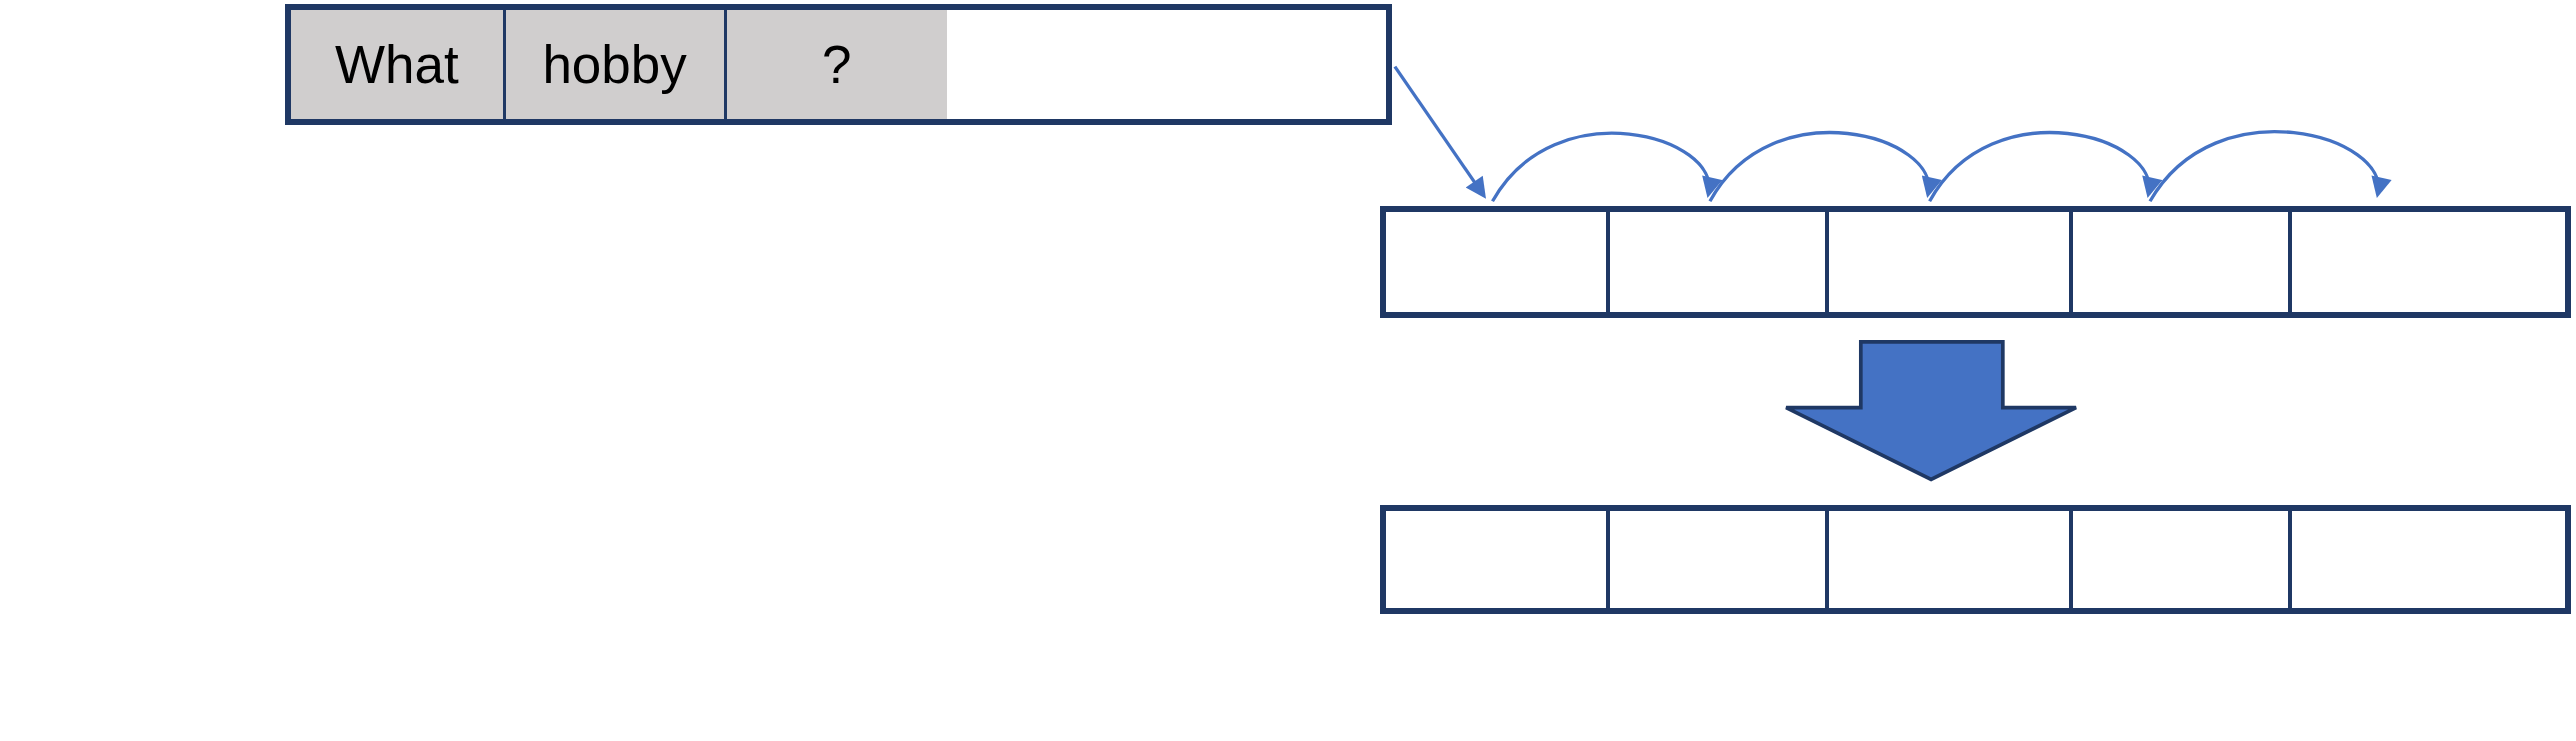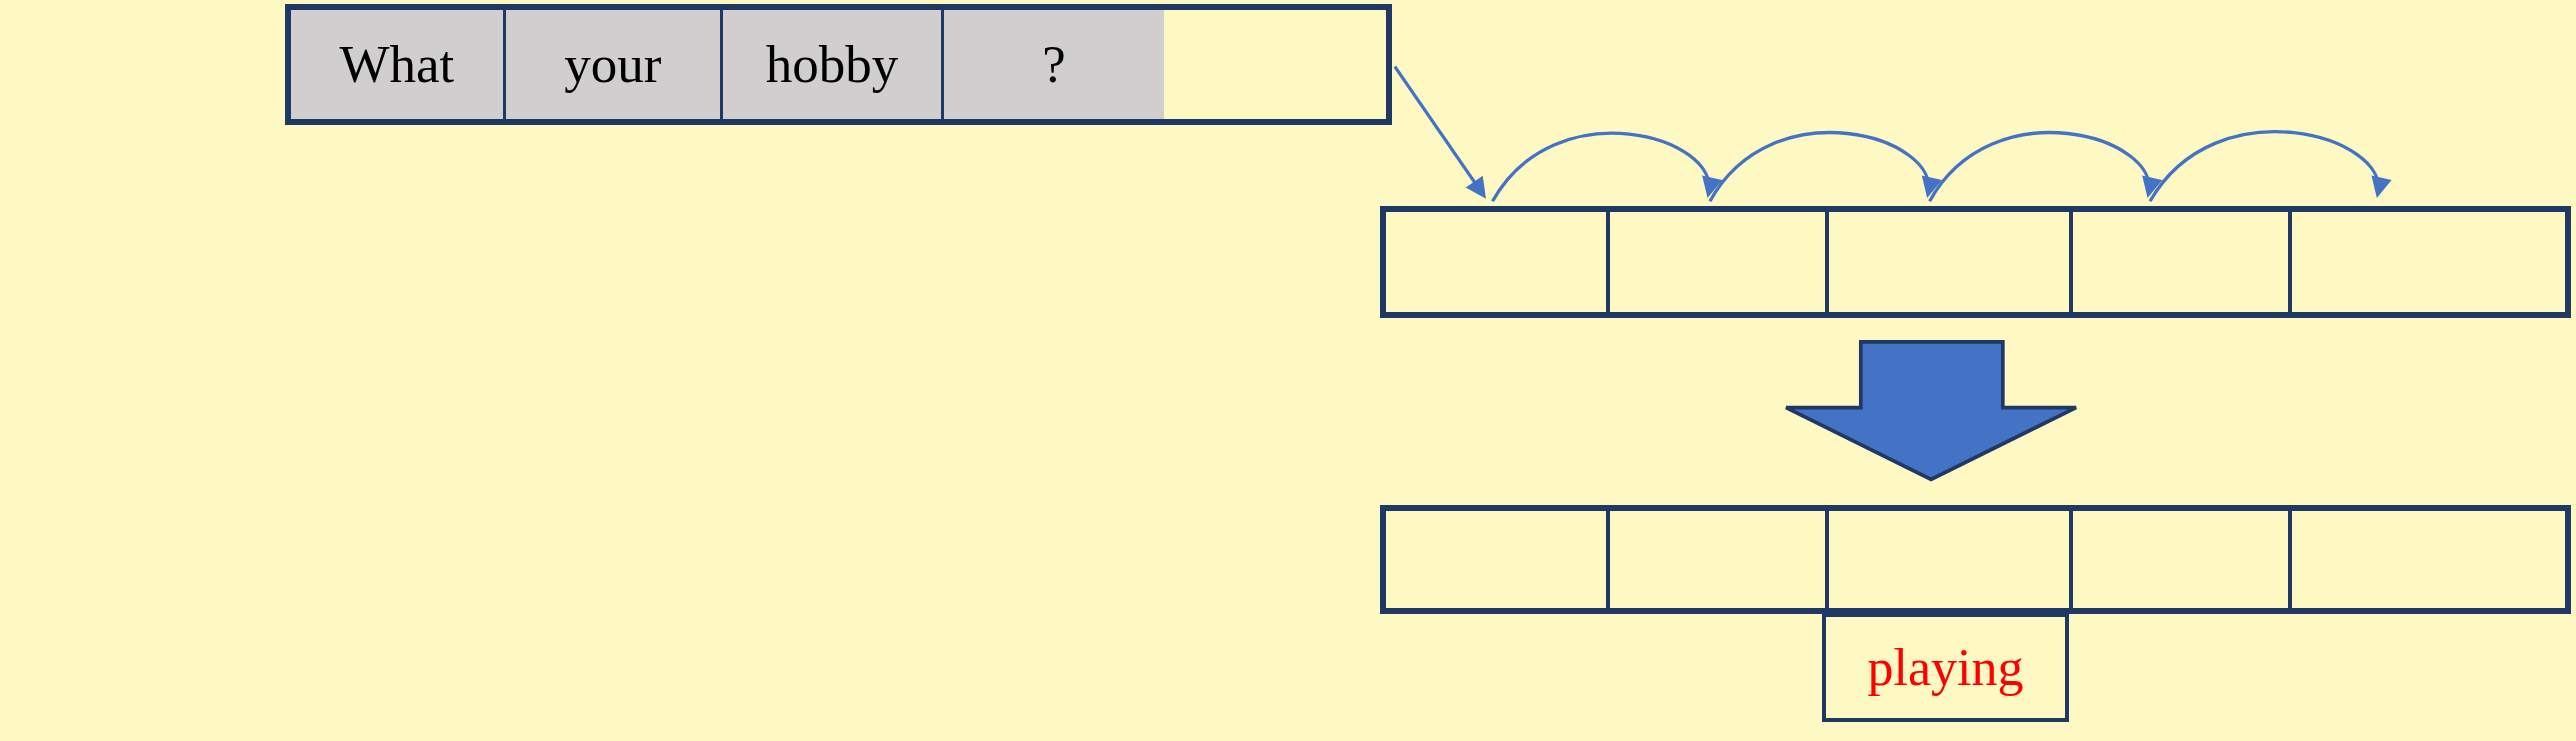--- a/index.html
+++ b/index.html
@@ -7,22 +7,22 @@
     --blue: #4472c4;
     --gray: #d0cece;
     --red: #ff0000;
   }
   * { box-sizing: border-box; }
   html, body { margin: 0; padding: 0; background: #000; }
   .canvas {
     position: relative;
     width: 2576px;
     height: 742px;
-    background: #fef9c3;
-    font-family: Liberation Serif, serif;
+    background: #ffffff;
+    font-family: Liberation Sans, sans-serif;
     overflow: hidden;
   }
   
   .word-table {
     position: absolute;
     left: 285px; top: 3.7px;
     width: 1107px; height: 121px;
     border: 6.7px solid var(--navy);
     display: flex;
   }
@@ -85,23 +85,20 @@
 </style>
 </head>
 <body>
 
 <div class="canvas">
 
   <div class="word-table">
     <div class="word-cell" style="flex-basis:19.32%;">
       <span>What</span>
     </div>
-    <div class="word-cell" style="flex-basis:19.85%;">
-      <span>your</span>
-    </div>
     <div class="word-cell" style="flex-basis:20.19%;">
       <span>hobby</span>
     </div>
     <div class="word-cell" style="flex-basis:20.39%;">
       <span>?</span>
     </div>
   </div>
 
   <div class="state-table top">
     <div class="state-cell" style="flex-basis:18.70%;"></div>
@@ -112,23 +109,20 @@
   </div>
 
   <div class="state-table bottom">
     <div class="state-cell" style="flex-basis:18.70%;"></div>
     <div class="state-cell" style="flex-basis:18.57%;"></div>
     <div class="state-cell" style="flex-basis:20.62%;"></div>
     <div class="state-cell" style="flex-basis:18.63%;"></div>
     <div class="state-cell" style="flex-basis:23.48%;"></div>
   </div>
 
-  <div class="output-box">
-    <span>playing</span>
-  </div>
 
   <svg class="overlay" viewBox="0 0 3483 1003" xmlns="http://www.w3.org/2000/svg">
     <defs>
       <marker id="ah" viewBox="0 0 10 10" refX="8" refY="5" markerWidth="31" markerHeight="28" markerUnits="userSpaceOnUse" orient="auto">
         <path d="M0,0 L10,5 L0,10 Z" fill="#4472c4"></path>
       </marker>
     </defs>
 
     <path class="flow" d="M1886,90 L2006,264" marker-end="url(#ah)"></path>
 

